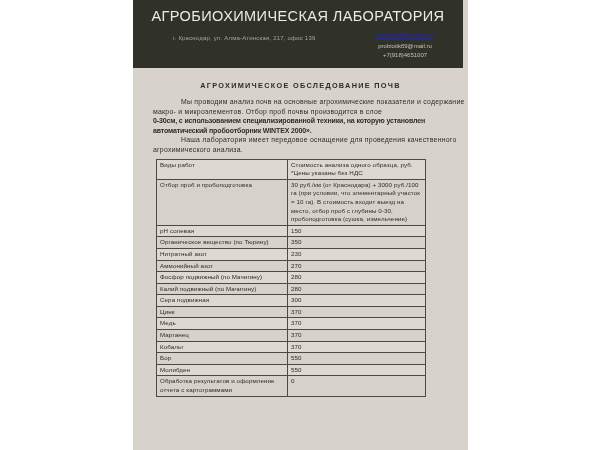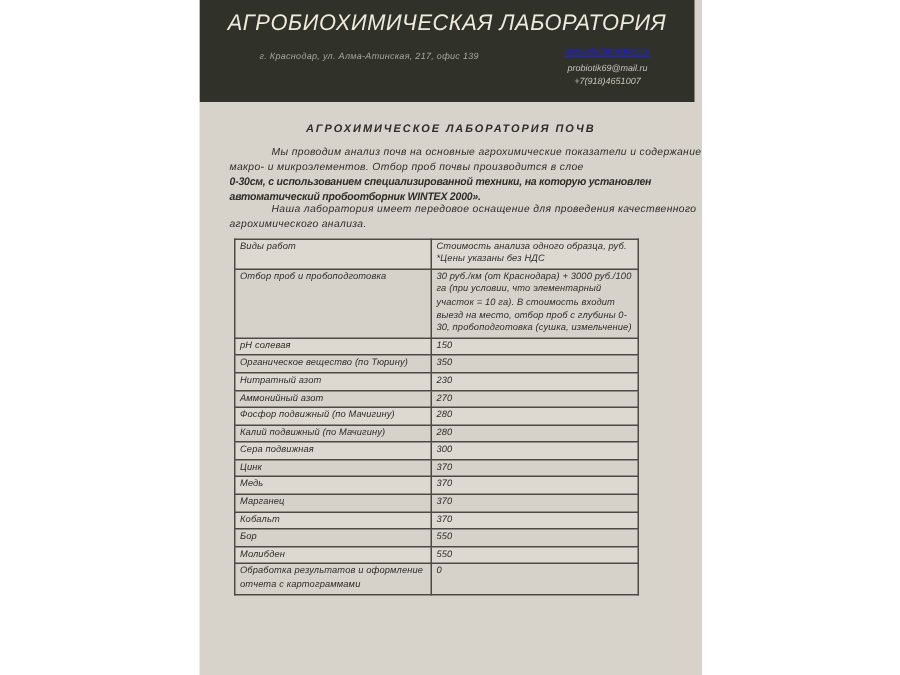--- a/index.html
+++ b/index.html
@@ -3,21 +3,21 @@
 <meta charset="utf-8">
 <style>
   html,body{margin:0;padding:0;}
   body{
     width:600px;height:450px;background:#ffffff;overflow:hidden;
     font-family:"Liberation Sans", sans-serif;
     -webkit-font-smoothing:antialiased;
   }
   .page{
     position:absolute;left:133px;top:0;width:335px;height:450px;
-    background:#d8d3ca;overflow:hidden;font-style:italic;
+    background:#d8d3ca;overflow:hidden;
   }
   
   .letterhead{
     position:absolute;left:0;top:0;width:330px;height:68px;
     background:#30322a;color:#edeadc;
   }
   .lab-title{
     text-align:center;padding-top:7px;
     font-size:15px;letter-spacing:.4px;color:#eeebdd;
     transform:scaleX(.97);transform-origin:center;
@@ -78,21 +78,21 @@
       <div class="lab-address">г. Краснодар, ул. Алма-Атинская, 217, офис 139</div>
       <div class="contacts">
         <a class="website-link">www.abxlaboratory.ru</a>
         <div class="email-line">probiotik69@mail.ru</div>
         <div class="phone-line">+7(918)4651007</div>
       </div>
     </div>
   </div>
 
   <div class="doc-body">
-    <div class="section-title">АГРОХИМИЧЕСКОЕ ЛАБОРАТОРИЯ ПОЧВ</div>
+    <div class="section-title">АГРОХИМИЧЕСКОЕ ОБСЛЕДОВАНИЕ ПОЧВ</div>
 
     <div class="paragraphs">
       <div class="tline ind">Мы проводим анализ почв на основные агрохимические показатели и содержание</div>
       <div class="tline">макро- и микроэлементов. Отбор проб почвы производится в слое</div>
       <div class="tline alt">0-30см, с использованием специализированной техники, на которую установлен</div>
       <div class="tline alt">автоматический пробоотборник WINTEX 2000».</div>
       <div class="tline ind">Наша лаборатория имеет передовое оснащение для проведения качественного</div>
       <div class="tline">агрохимического анализа.</div>
     </div>
 

